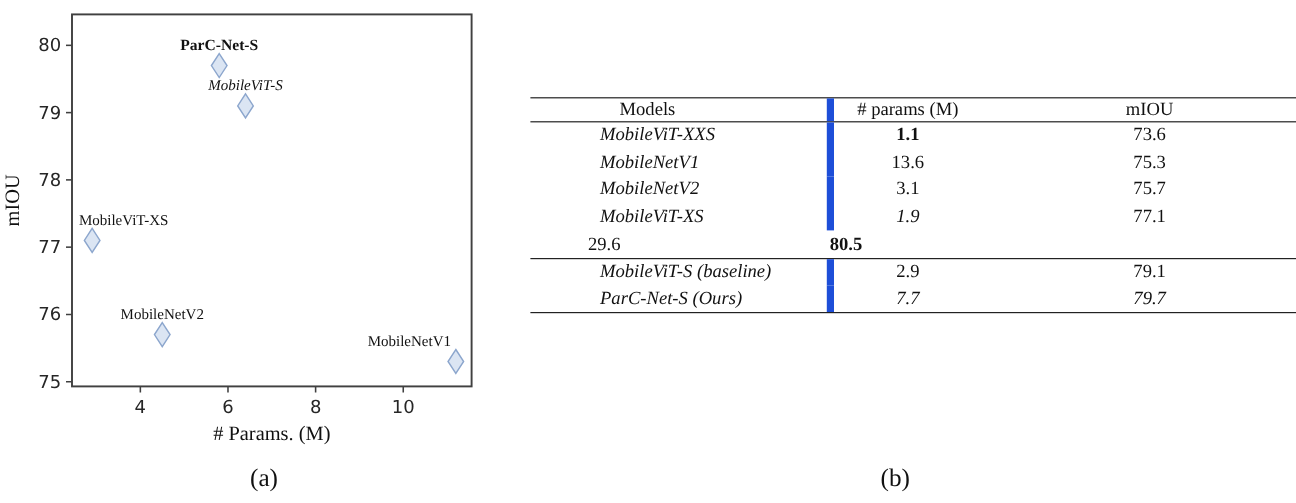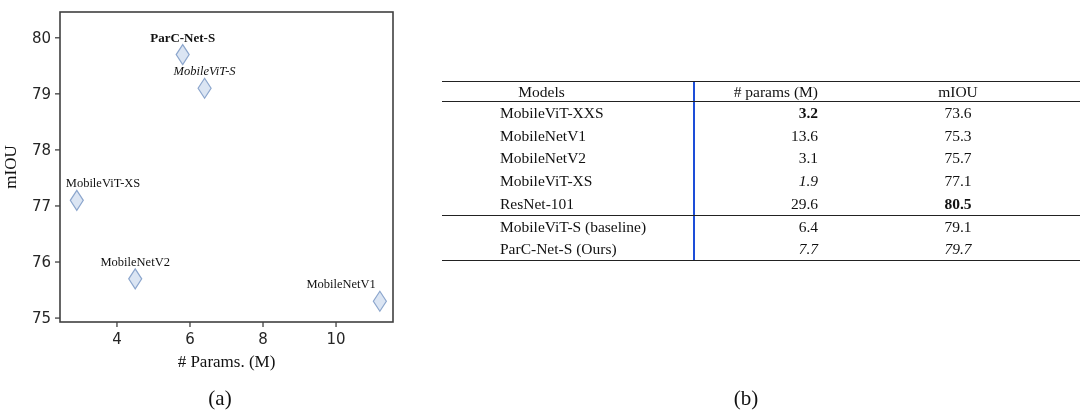--- a/index.html
+++ b/index.html
@@ -20,25 +20,25 @@
   #caption-b{left:666px;top:386px;}
 
   .tbl{position:absolute;left:442px;top:81px;width:656px;font-size:15.5px;color:#111;}
   .tr{display:flex;align-items:center;}
   .thead{height:19px;border-top:1.6px solid #222;border-bottom:1.6px solid #222;}
   .group{width:100%;}
   .g1 .tr{height:22.6px;}
   .g1{border-bottom:1.6px solid #222;}
   .g2 .tr{height:21.8px;}
   .g2{border-bottom:1.6px solid #222;}
-  .c1{width:253px;box-sizing:border-box;border-right:2px solid #1d4ed8;
+  .c1{width:253px;box-sizing:border-box;border-right:6px solid #1d4ed8;
       align-self:stretch;display:flex;align-items:center;}
   .c1.hcell{justify-content:center;padding-right:52px;}
-  .c1.bcell{padding-left:58px;}
-  .c2{width:123px;text-align:right;}
+  .c1.bcell{padding-left:58px;font-style:italic;}
+  .c2{width:123px;text-align:center;}
   .c3{width:280px;text-align:center;}
   .bold{font-weight:bold;}
   .italic{font-style:italic;}
 </style>
 </head>
 <body>
 
 <svg id="chart-svg" width="440" height="419">
     <rect x="60" y="12" width="333" height="310" fill="none" stroke="#404040" stroke-width="1.6"></rect>
     <line x1="116.96052631578948" y1="322" x2="116.96052631578948" y2="327" stroke="#404040" stroke-width="1.3"></line>
@@ -80,21 +80,21 @@
     <div class="c1 hcell">Models</div>
     <div class="c2"># params (M)</div>
     <div class="c3">mIOU</div>
   </div>
   <div id="table-body-groups">
       <div class="group g1">
         <div class="tr">
           <div class="c1 bcell">
             <span>MobileViT-XXS</span>
           </div>
-          <div class="c2 bold">3.2</div>
+          <div class="c2 bold">1.1</div>
           <div class="c3">73.6</div>
         </div>
         <div class="tr">
           <div class="c1 bcell">
             <span>MobileNetV1</span>
           </div>
           <div class="c2">13.6</div>
           <div class="c3">75.3</div>
         </div>
         <div class="tr">
@@ -105,33 +105,30 @@
           <div class="c3">75.7</div>
         </div>
         <div class="tr">
           <div class="c1 bcell">
             <span>MobileViT-XS</span>
           </div>
           <div class="c2 italic">1.9</div>
           <div class="c3">77.1</div>
         </div>
         <div class="tr">
-          <div class="c1 bcell">
-            <span>ResNet-101</span>
-          </div>
           <div class="c2">29.6</div>
           <div class="c3 bold">80.5</div>
         </div>
       </div>
       <div class="group g2">
         <div class="tr">
           <div class="c1 bcell">
             <span>MobileViT-S (baseline)</span>
           </div>
-          <div class="c2">6.4</div>
+          <div class="c2">2.9</div>
           <div class="c3">79.1</div>
         </div>
         <div class="tr">
           <div class="c1 bcell">
             <span>ParC-Net-S (Ours)</span>
           </div>
           <div class="c2 italic">7.7</div>
           <div class="c3 italic">79.7</div>
         </div>
       </div>

